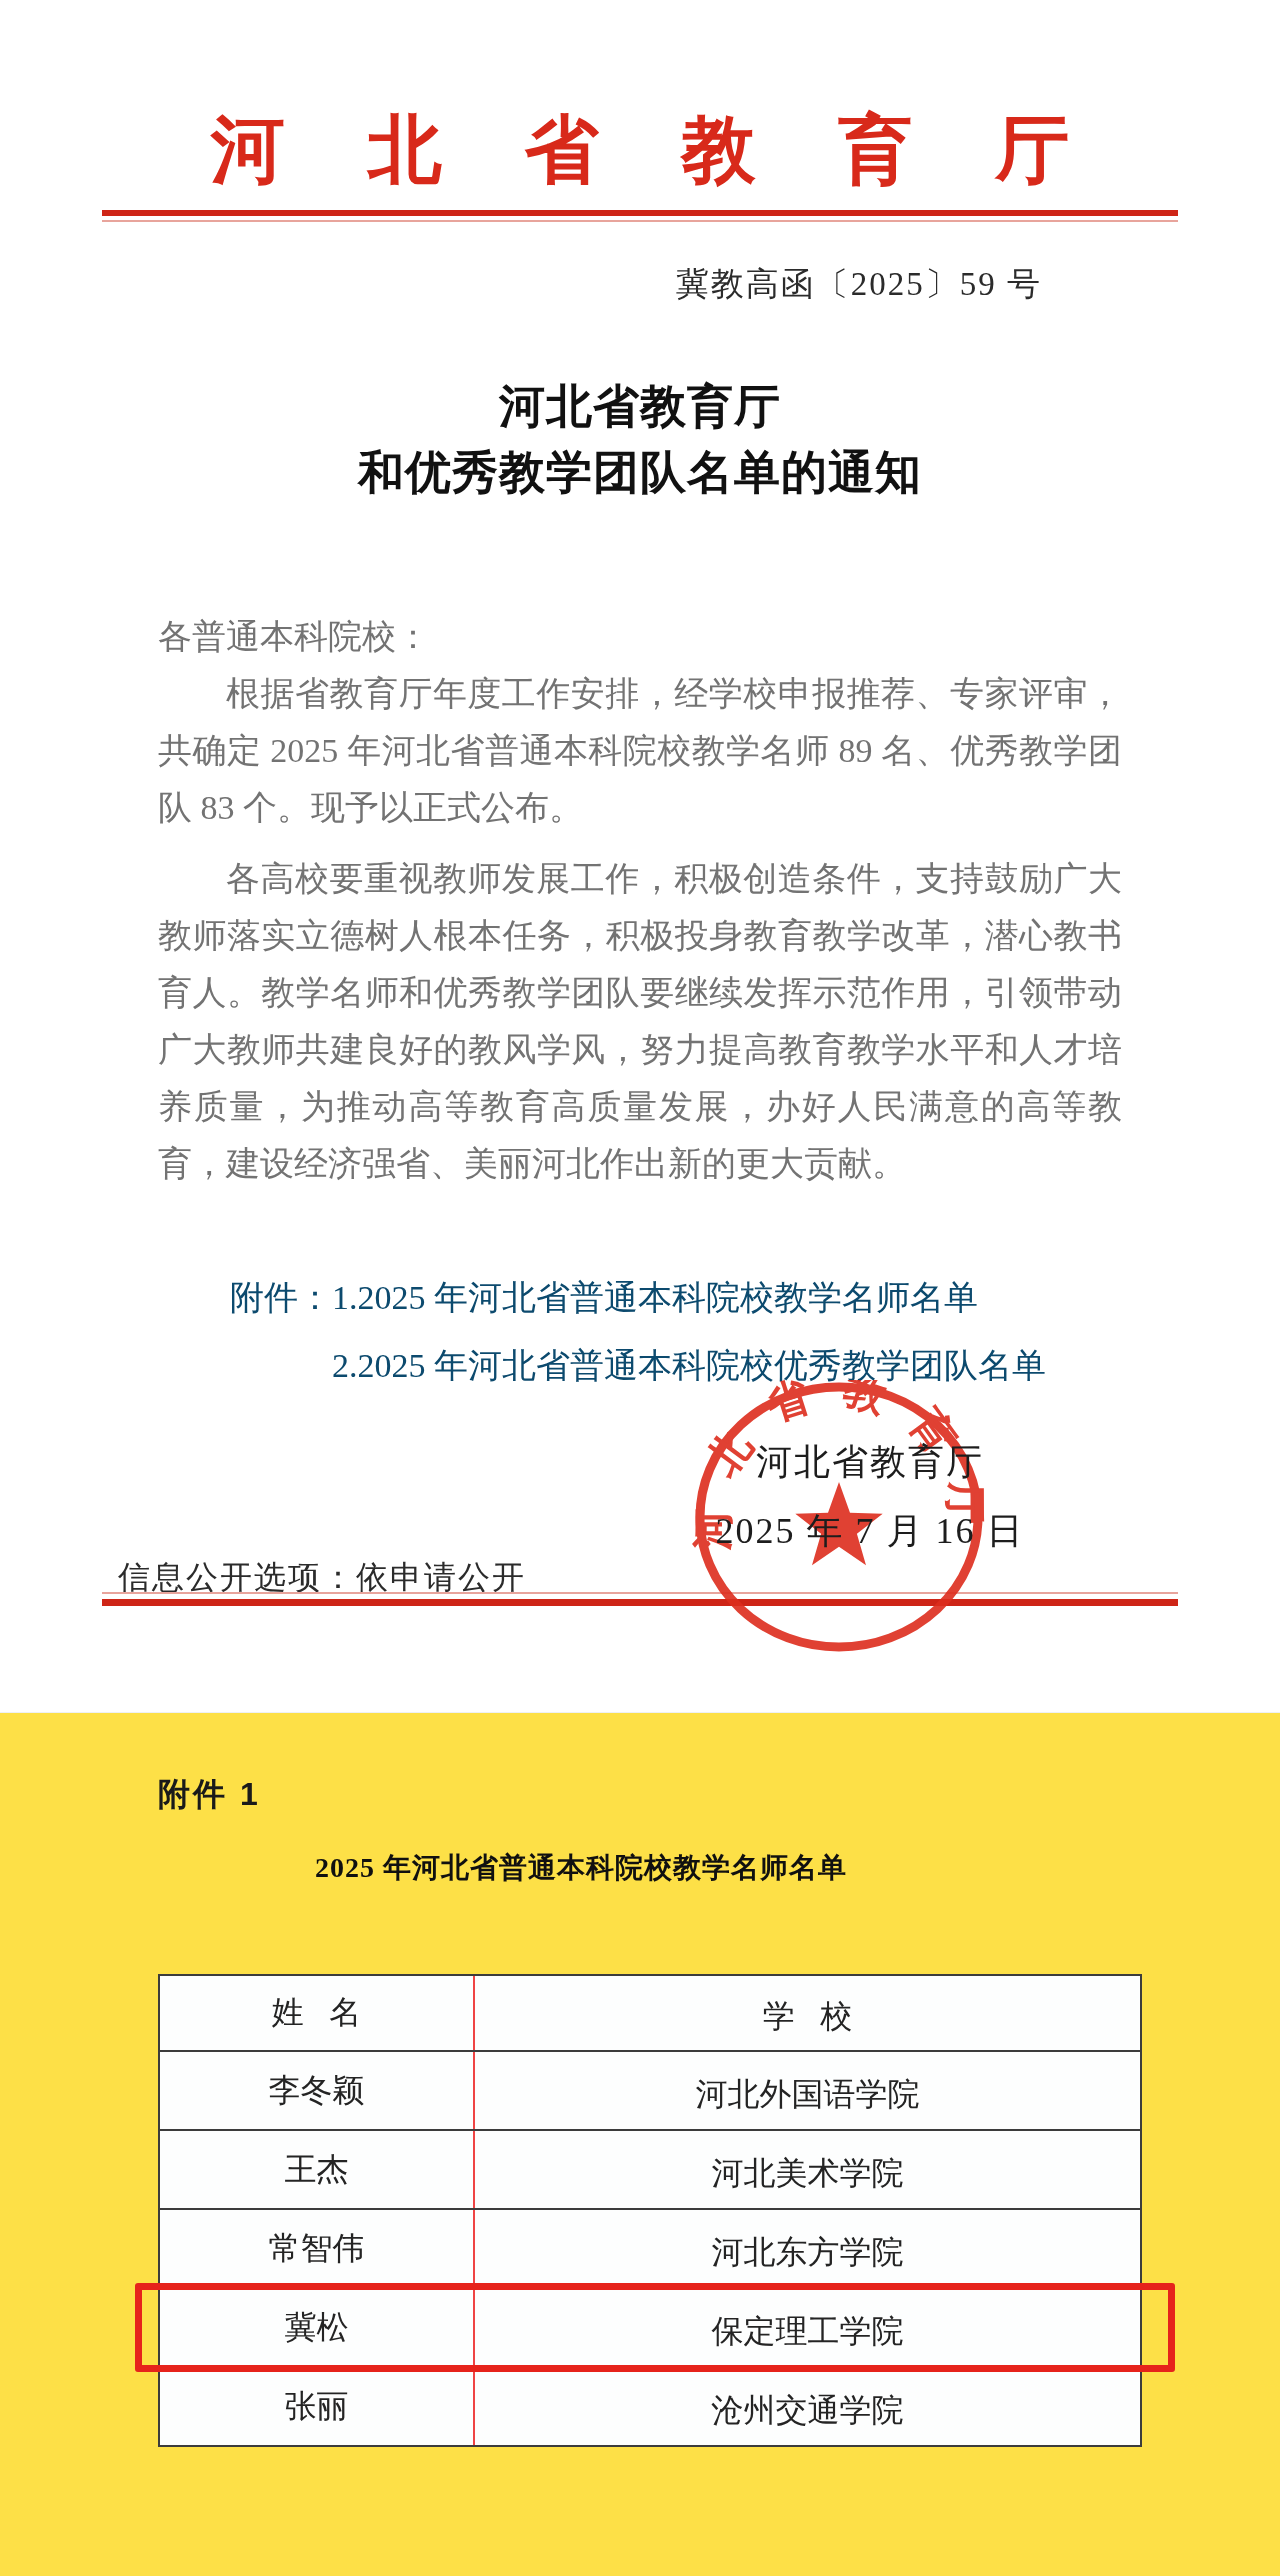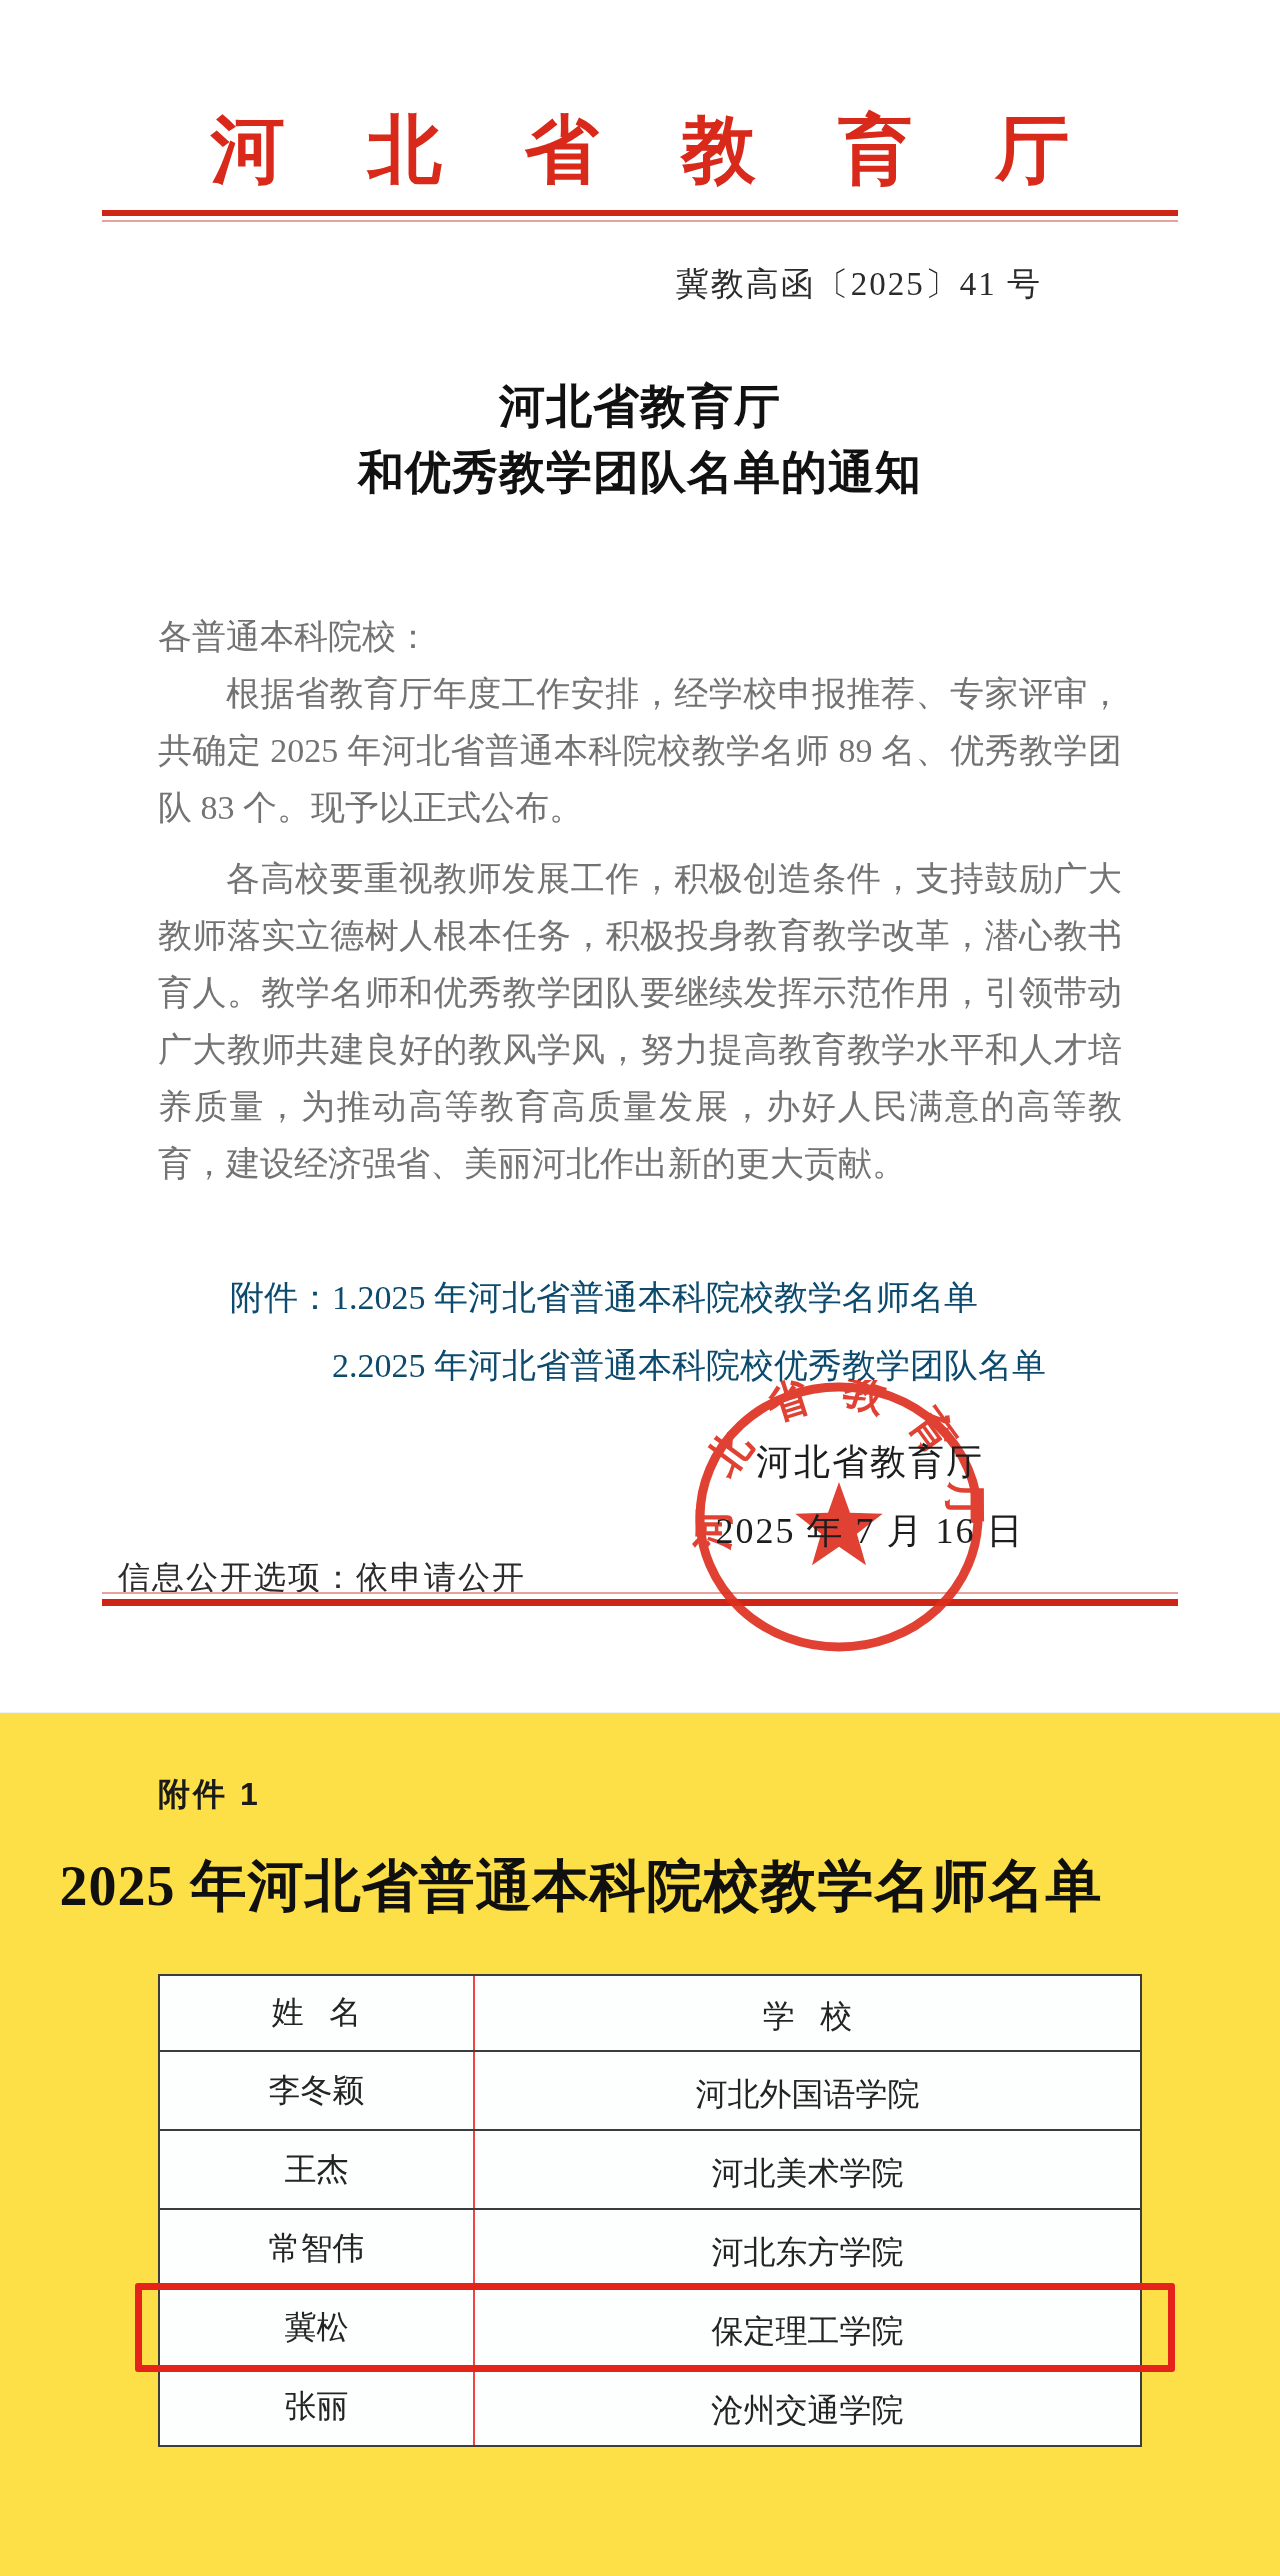--- a/index.html
+++ b/index.html
@@ -77,21 +77,21 @@
     position:absolute;top:1712px;left:0;width:1280px;height:864px;
     background:#fde047;border-top:1px solid #edf1f6;
   }
   .annex-label{
     position:absolute;top:60px;left:158px;
     font-family:"Liberation Sans","DejaVu Sans",sans-serif;
     font-weight:bold;font-size:32px;color:#1a1a1a;letter-spacing:3px;
   }
   .annex-title{
     position:absolute;top:136px;left:0;width:1162px;margin:0;
-    text-align:center;font-size:56px;font-weight:bold;color:#101010;
+    text-align:center;font-size:28px;font-weight:bold;color:#101010;
     letter-spacing:1px;
   }
 
   .table{
     position:absolute;top:261px;left:158px;width:984px;
     border:2px solid #3c3c3c;box-sizing:border-box;
     background:#fdfefe;
   }
   .trow{display:flex;height:77px;position:relative;border-top:2px solid #3c3c3c;}
   .trow.thead{height:74px;border-top:none;}
@@ -112,21 +112,21 @@
 <body>
 
 <div class="doc">
 
   <section class="page1">
 
     <h1 class="masthead">河北省教育厅</h1>
     <div class="rule rule-thick"></div>
     <div class="rule rule-thin"></div>
 
-    <div class="doc-number">冀教高函〔2025〕41 号</div>
+    <div class="doc-number">冀教高函〔2025〕59 号</div>
 
     <div class="title-block">
       <div>河北省教育厅</div>
       <div>和优秀教学团队名单的通知</div>
     </div>
 
     <div class="body-text">
       <p class="salutation">各普通本科院校：</p>
       <p class="para">根据省教育厅年度工作安排，经学校申报推荐、专家评审，共确定 2025 年河北省普通本科院校教学名师 89 名、优秀教学团队 83 个。现予以正式公布。</p>
       <p class="para">各高校要重视教师发展工作，积极创造条件，支持鼓励广大教师落实立德树人根本任务，积极投身教育教学改革，潜心教书育人。教学名师和优秀教学团队要继续发挥示范作用，引领带动广大教师共建良好的教风学风，努力提高教育教学水平和人才培养质量，为推动高等教育高质量发展，办好人民满意的高等教育，建设经济强省、美丽河北作出新的更大贡献。</p>

